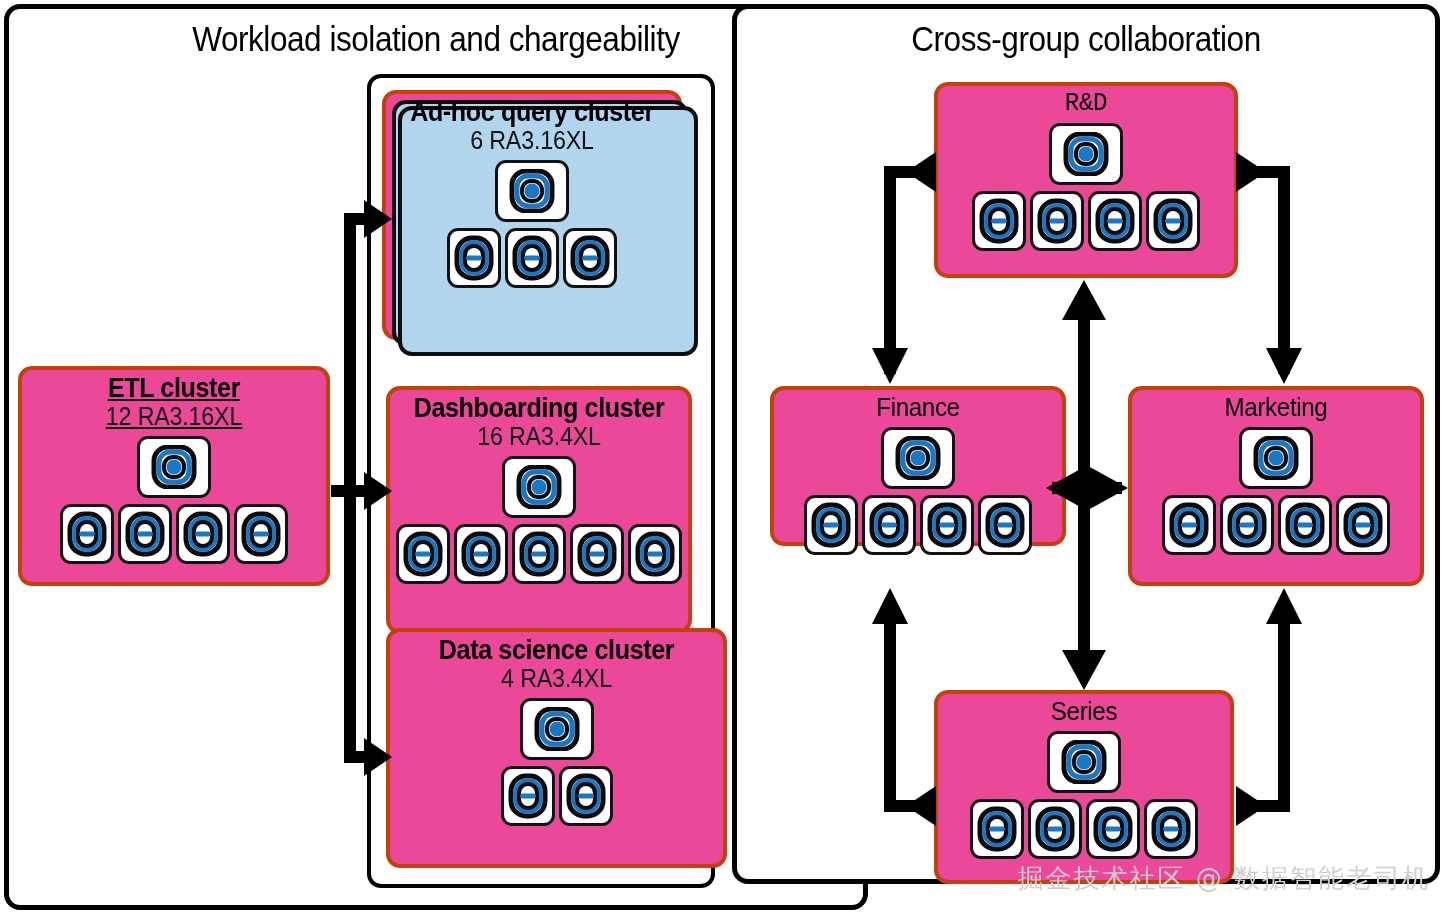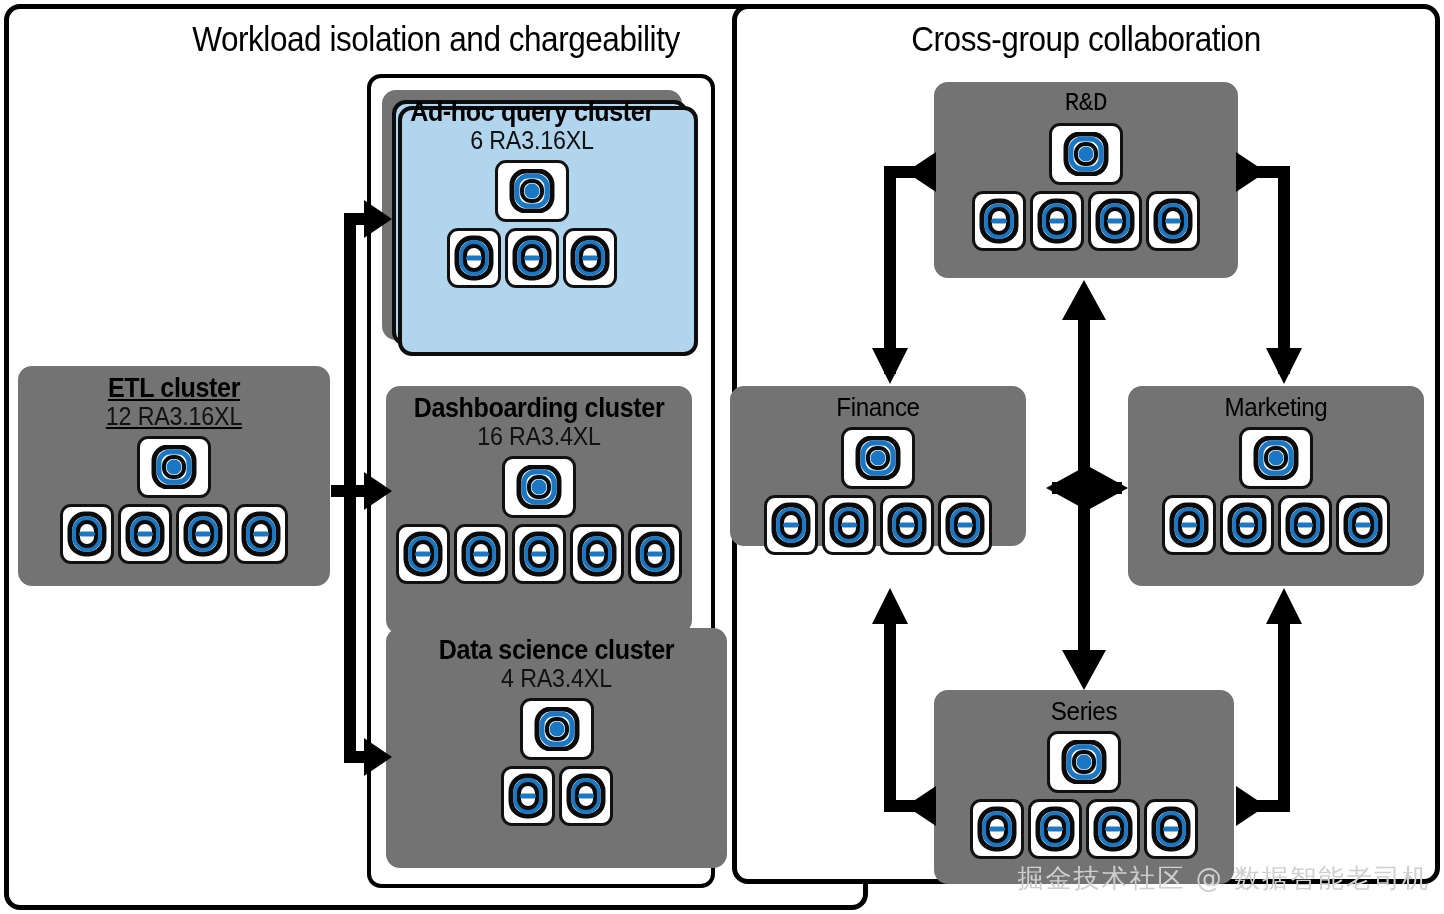--- a/index.html
+++ b/index.html
@@ -43,22 +43,22 @@
     position:absolute;
     background:#ffffff;
     border:4px solid #000000;
     border-radius:14px;
     box-sizing:border-box;
   }
 
   
   .cluster{
     position:absolute;
-    background:#737373;
-    border:4px solid #737373;
+    background:#ec4899;
+    border:4px solid #c2410c;
     border-radius:14px;
     box-sizing:border-box;
     z-index:5;
   }
   .cluster.stacked::before,
   .cluster.stacked::after{
     content:"";
     position:absolute;
     background:#b2d5ee;
     border:4px solid #0d0d0d;
@@ -385,21 +385,21 @@
           <svg width="40" height="46" viewBox="0 0 40 46">
             <rect x="3" y="3" width="34" height="40" rx="15" fill="none" stroke="#0b0b0b" stroke-width="5"></rect>
             <rect x="7.5" y="7.5" width="25" height="31" rx="12" fill="none" stroke="#1a77c4" stroke-width="4.5"></rect>
             <rect x="11" y="11" width="18" height="24" rx="9" fill="none" stroke="#0b0b0b" stroke-width="4"></rect>
             <rect x="12" y="20.5" width="16" height="5" rx="2.5" fill="#1a77c4"></rect>
           </svg>
         </div>
     </div>
   </div>
 
-  <div class="cluster" id="grp-fin" style="left:730px;top:386px;width:296px;height:160px;">
+  <div class="cluster" id="grp-fin" style="left:770px;top:386px;width:296px;height:160px;">
     <div class="cl-title small">Finance</div>
     <div class="leader-row">
       <div class="node leader">
           <svg width="48" height="44" viewBox="0 0 48 44">
             <rect x="4" y="2" width="40" height="40" rx="14" fill="none" stroke="#0b0b0b" stroke-width="5"></rect>
             <rect x="9" y="7" width="30" height="30" rx="11" fill="none" stroke="#1a77c4" stroke-width="5"></rect>
             <rect x="14" y="12" width="20" height="20" rx="9" fill="none" stroke="#0b0b0b" stroke-width="4"></rect>
             <circle cx="24" cy="22" r="7.5" fill="#1a77c4"></circle>
           </svg>
         </div>

